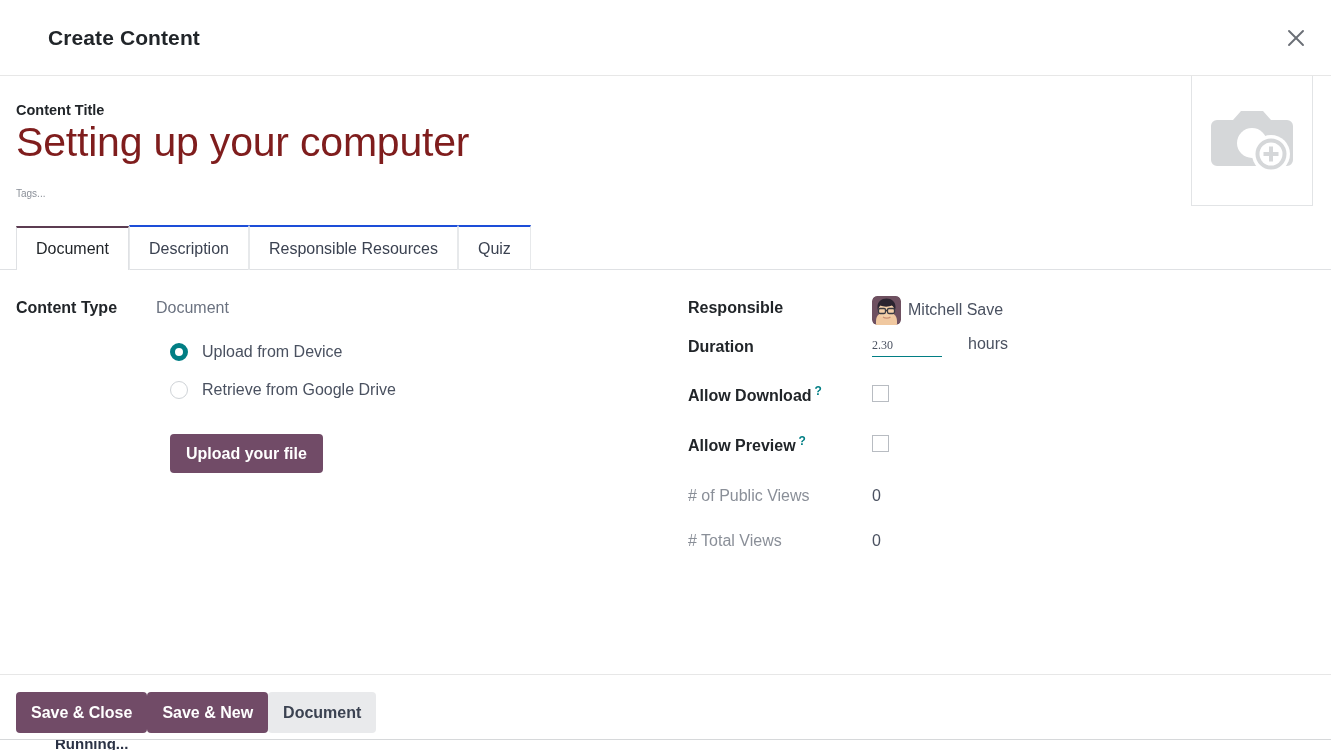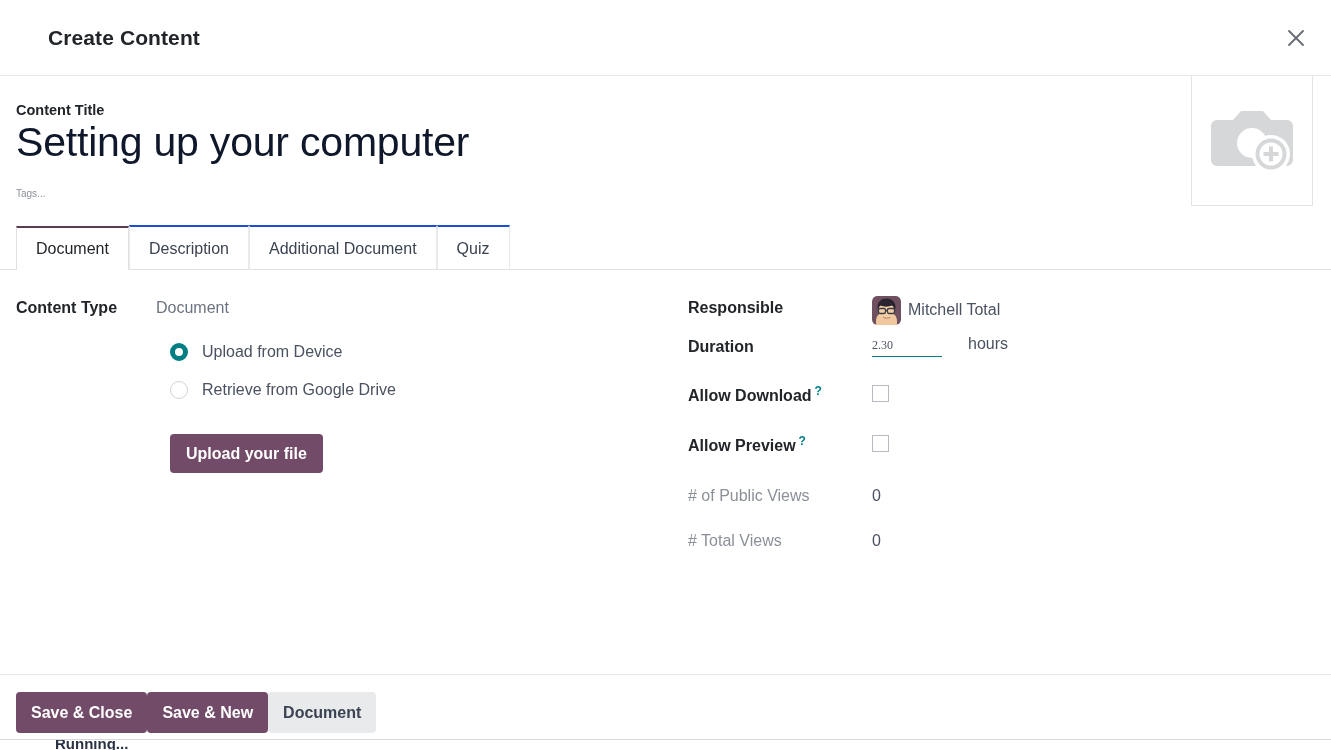--- a/index.html
+++ b/index.html
@@ -39,21 +39,21 @@
     padding:0;box-sizing:border-box;
   }
 
   .title-zone{
     padding:26px 16px 0 16px;position:relative;
   }
   .field-label-small{
     font-size:14.5px;font-weight:700;color:#212529;margin-bottom:2px;
   }
   .content-title{
-    font-size:41px;font-weight:400;color:#0f172a;
+    font-size:41px;font-weight:400;color:#7f1d1d;
     line-height:1.12;margin:2px 0 0 0;white-space:nowrap;
     letter-spacing:-.2px;
   }
   .tags-placeholder{
     margin-top:22px;font-size:10px;color:#8a8f98;
   }
 
   .img-placeholder{
     position:absolute;right:18px;top:-2px;
     width:122px;height:132px;
@@ -205,21 +205,21 @@
           <circle cx="62" cy="50" r="11.5" fill="#ffffff"></circle>
           <rect x="60" y="42.5" width="4" height="15" fill="#d5d7d9"></rect>
           <rect x="54.5" y="48" width="15" height="4" fill="#d5d7d9"></rect>
         </svg>
       </div>
     </div>
 
     <div class="tabs-row">
       <button class="tab active">Document</button>
       <button class="tab">Description</button>
-      <button class="tab">Additional Document</button>
+      <button class="tab">Responsible Resources</button>
       <button class="tab">Quiz</button>
     </div>
 
     <div class="form-wrap">
 
       <div class="col-left">
         <div class="frow">
           <div class="flabel">Content Type</div>
           <div class="fvalue muted">Document</div>
         </div>
@@ -247,21 +247,21 @@
                 <rect width="29" height="29" rx="5" fill="#6e5060"></rect>
                 <path d="M4 25c0-6 4.5-9 10.5-9S25 19 25 25v4H4z" fill="#f0c8a0"></path>
                 <ellipse cx="14.5" cy="14" rx="8.5" ry="9" fill="#f3cfa8"></ellipse>
                 <path d="M5.5 11c0-5.5 4-8.5 9-8.5s9 3 9 8.5c0 2-.5 3-1 3.5-.5-3-1.5-4.5-3-5-2.5 1.5-8 1.5-11 0-1 .8-2 2-2.2 5-.6-.6-.8-1.8-.8-3.5z" fill="#2b2430"></path>
                 <rect x="6.5" y="12.5" width="7" height="5" rx="1.4" fill="none" stroke="#3a3a42" stroke-width="1.3"></rect>
                 <rect x="15.5" y="12.5" width="7" height="5" rx="1.4" fill="none" stroke="#3a3a42" stroke-width="1.3"></rect>
                 <line x1="13.5" y1="14.5" x2="15.5" y2="14.5" stroke="#3a3a42" stroke-width="1.3"></line>
                 <path d="M11 21c2 1.6 5.5 1.6 7.5 0" stroke="#c98f74" stroke-width="1.2" fill="none"></path>
               </svg>
             </span>
-            <span class="resp-name">Mitchell Total</span>
+            <span class="resp-name">Mitchell Save</span>
           </div>
         </div>
 
         <div class="frow" style="margin-bottom:24px;">
           <div class="flabel">Duration</div>
           <div style="display:flex;align-items:baseline;">
             <input class="dur-input" type="text" value="2.30" style="">
             <span class="dur-unit">hours</span>
           </div>
         </div>

